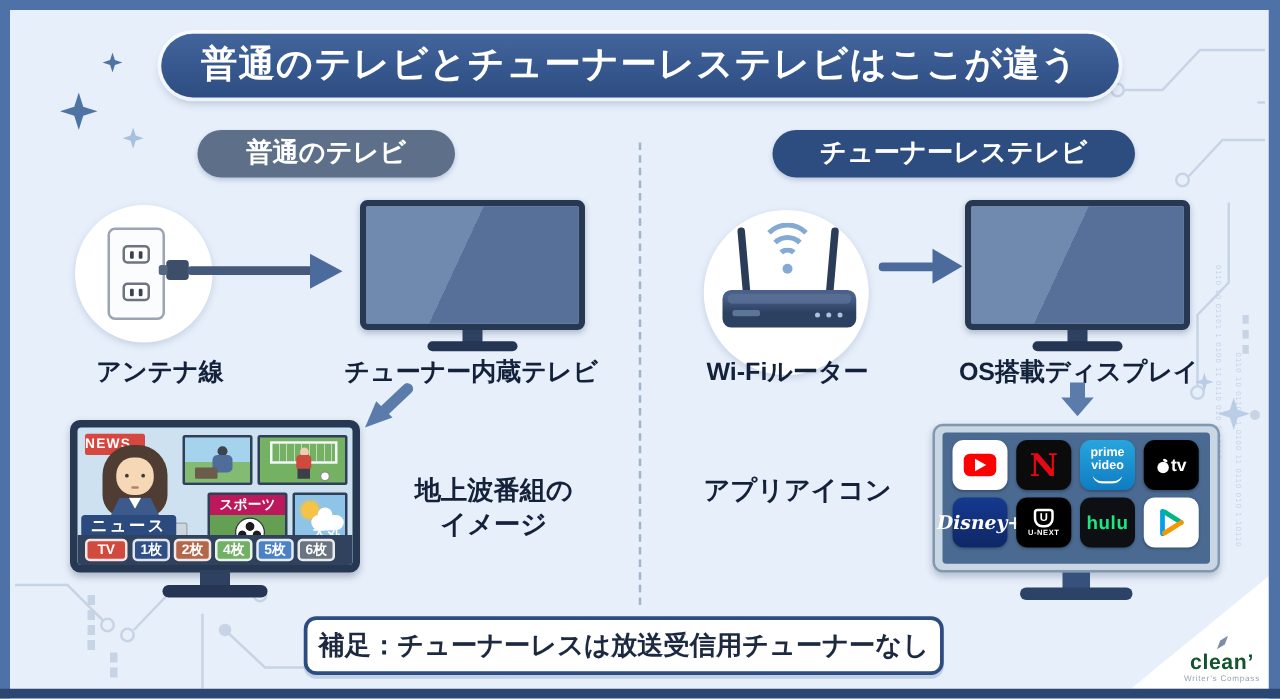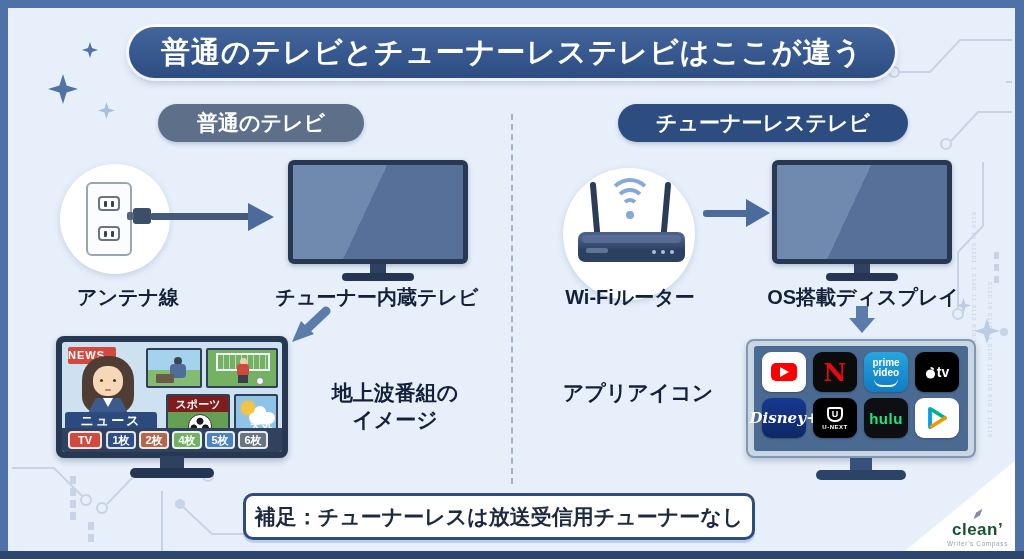--- a/index.html
+++ b/index.html
@@ -73,35 +73,35 @@
   .btv-screen{position:relative;width:220px;height:110px;background:#cde1f0;border-radius:3px;overflow:hidden;}
   .news-badge{left:6px;top:5px;width:48px;height:17px;background:#d6473f;border-radius:2px;color:#fff;font-size:11px;font-weight:800;line-height:17px;letter-spacing:1px;}
   .anchor-hair{left:20px;top:14px;width:52px;height:58px;background:#4f3d33;border-radius:24px 24px 18px 18px;}
   .anchor-face{left:31px;top:24px;width:30px;height:30px;background:#f6d7b6;border-radius:46%;}
   .anchor-face i{position:absolute;top:13px;width:3px;height:3px;background:#3a3a3a;border-radius:50%;}
   .anchor-face i.l{left:7px}.anchor-face i.r{right:7px}
   .anchor-face b{position:absolute;left:12px;bottom:5px;width:6px;height:2px;background:#b97f6a;border-radius:2px;}
   .anchor-body{left:12px;top:56px;width:68px;height:30px;background:#3d5a8d;clip-path:polygon(10% 100%,32% 0,68% 0,90% 100%);}
   .anchor-collar{left:41px;top:56px;width:10px;height:9px;background:#fff;clip-path:polygon(0 0,100% 0,50% 100%);}
   .anchor-laptop{left:60px;top:76px;width:28px;height:12px;background:#cdd6de;border-radius:2px;border:1px solid #9aa6b0;}
-  .news-bar{left:3px;top:70px;width:92px;height:18px;background:#2b4a7e;border-radius:3px;color:#fff;font-size:13px;font-weight:800;text-align:center;line-height:18px;letter-spacing:2px;}
+  .news-bar{left:3px;top:70px;width:76px;height:18px;background:#2b4a7e;border-radius:3px;color:#fff;font-size:13px;font-weight:800;text-align:center;line-height:18px;letter-spacing:2px;}
   .win{border:2px solid #2f3f58;border-radius:2px;overflow:hidden;}
   .win-park{left:84px;top:6px;width:56px;height:40px;background:linear-gradient(180deg,#a5d2ec 0 55%,#84bb72 55% 100%);}
   .park-head{left:26px;top:7px;width:8px;height:8px;border-radius:50%;background:#3b4550;}
   .park-body{left:22px;top:14px;width:16px;height:14px;border-radius:4px;background:#4f6d9b;}
   .park-box{left:8px;top:24px;width:18px;height:9px;background:#6b5b4a;border-radius:1px;}
   .win-soccer{left:144px;top:6px;width:72px;height:40px;background:#74b163;}
   .goal{left:8px;top:3px;width:54px;height:18px;border:2px solid #f2f6f8;
         background:repeating-linear-gradient(90deg,transparent 0 5px,rgba(255,255,255,.55) 5px 6px);}
   .player-head{left:32px;top:8px;width:7px;height:7px;border-radius:50%;background:#f0cfae;}
   .player-shirt{left:29px;top:14px;width:12px;height:12px;border-radius:3px;background:#cf4a3e;}
   .player-legs{left:30px;top:25px;width:10px;height:8px;background:#3a3f49;}
   .mini-ball{left:48px;top:27px;width:8px;height:8px;border-radius:50%;background:#fff;border:1px solid #888;}
   .sports-tile{left:104px;top:52px;width:64px;height:44px;border:2px solid #2f3f58;border-radius:2px;background:#649f54;overflow:hidden;}
-  .sports-head{left:0;top:0;width:100%;height:16px;background:#7f1d1d;color:#fff;font-size:11px;font-weight:800;text-align:center;line-height:16px;}
+  .sports-head{left:0;top:0;width:100%;height:16px;background:#be185d;color:#fff;font-size:11px;font-weight:800;text-align:center;line-height:16px;}
   .ball{width:24px;height:24px;border-radius:50%;border:1px solid #333;
     background:
       radial-gradient(circle at 50% 28%, #1c1c1c 0 3.2px, transparent 3.8px),
       radial-gradient(circle at 22% 58%, #1c1c1c 0 3px, transparent 3.6px),
       radial-gradient(circle at 75% 58%, #1c1c1c 0 3px, transparent 3.6px),
       radial-gradient(circle at 50% 85%, #1c1c1c 0 2.6px, transparent 3.2px),#fff;}
   .weather-tile{left:172px;top:52px;width:44px;height:44px;border:2px solid #2f3f58;border-radius:2px;background:#8ec4e8;overflow:hidden;}
   .sun{left:5px;top:5px;width:14px;height:14px;border-radius:50%;background:#f5c445;box-shadow:0 0 0 2px rgba(245,196,69,.35);}
   .cloud{left:13px;top:16px;width:26px;height:12px;background:#fff;border-radius:8px;}
   .cloud::before{content:"";position:absolute;left:5px;top:-6px;width:12px;height:12px;background:#fff;border-radius:50%;}

